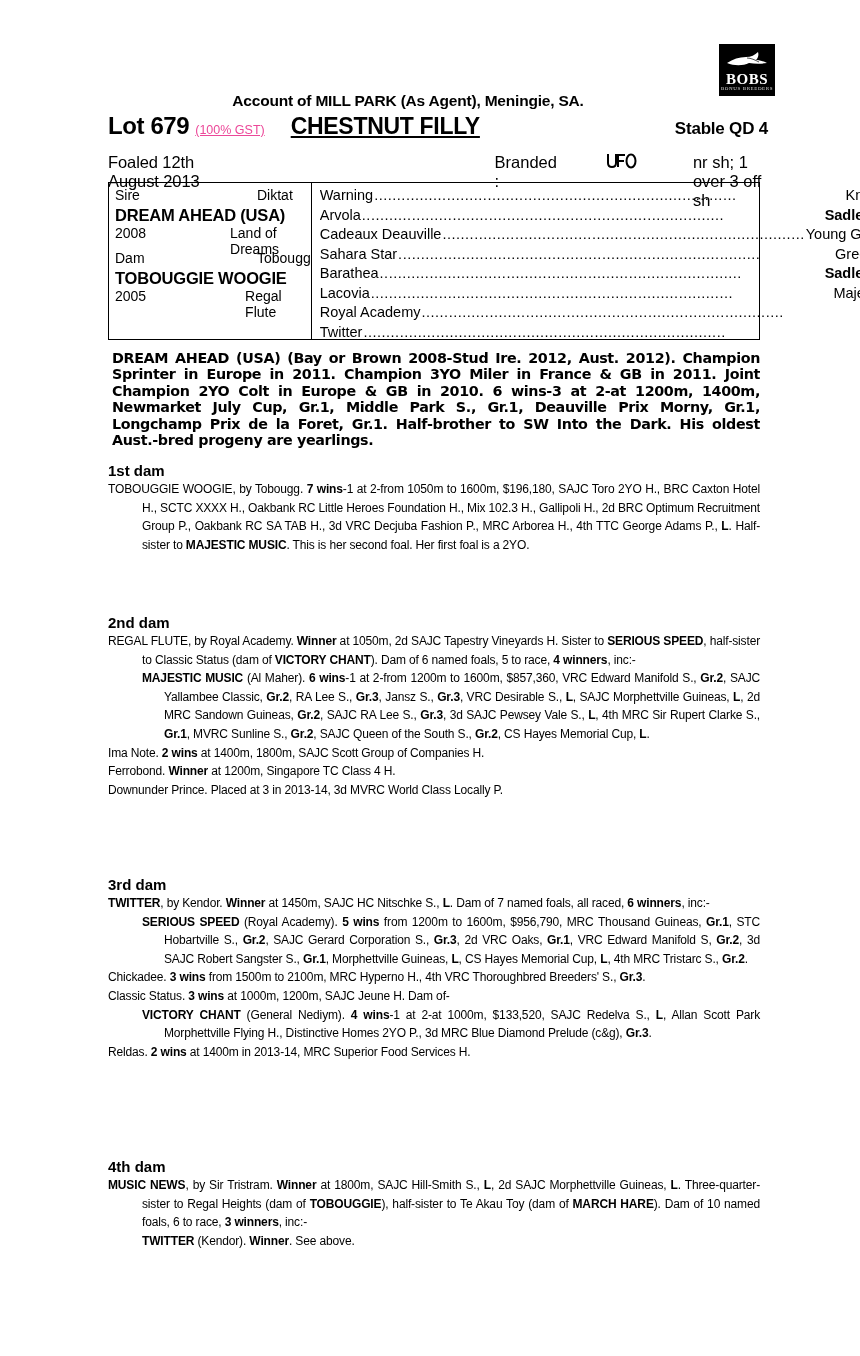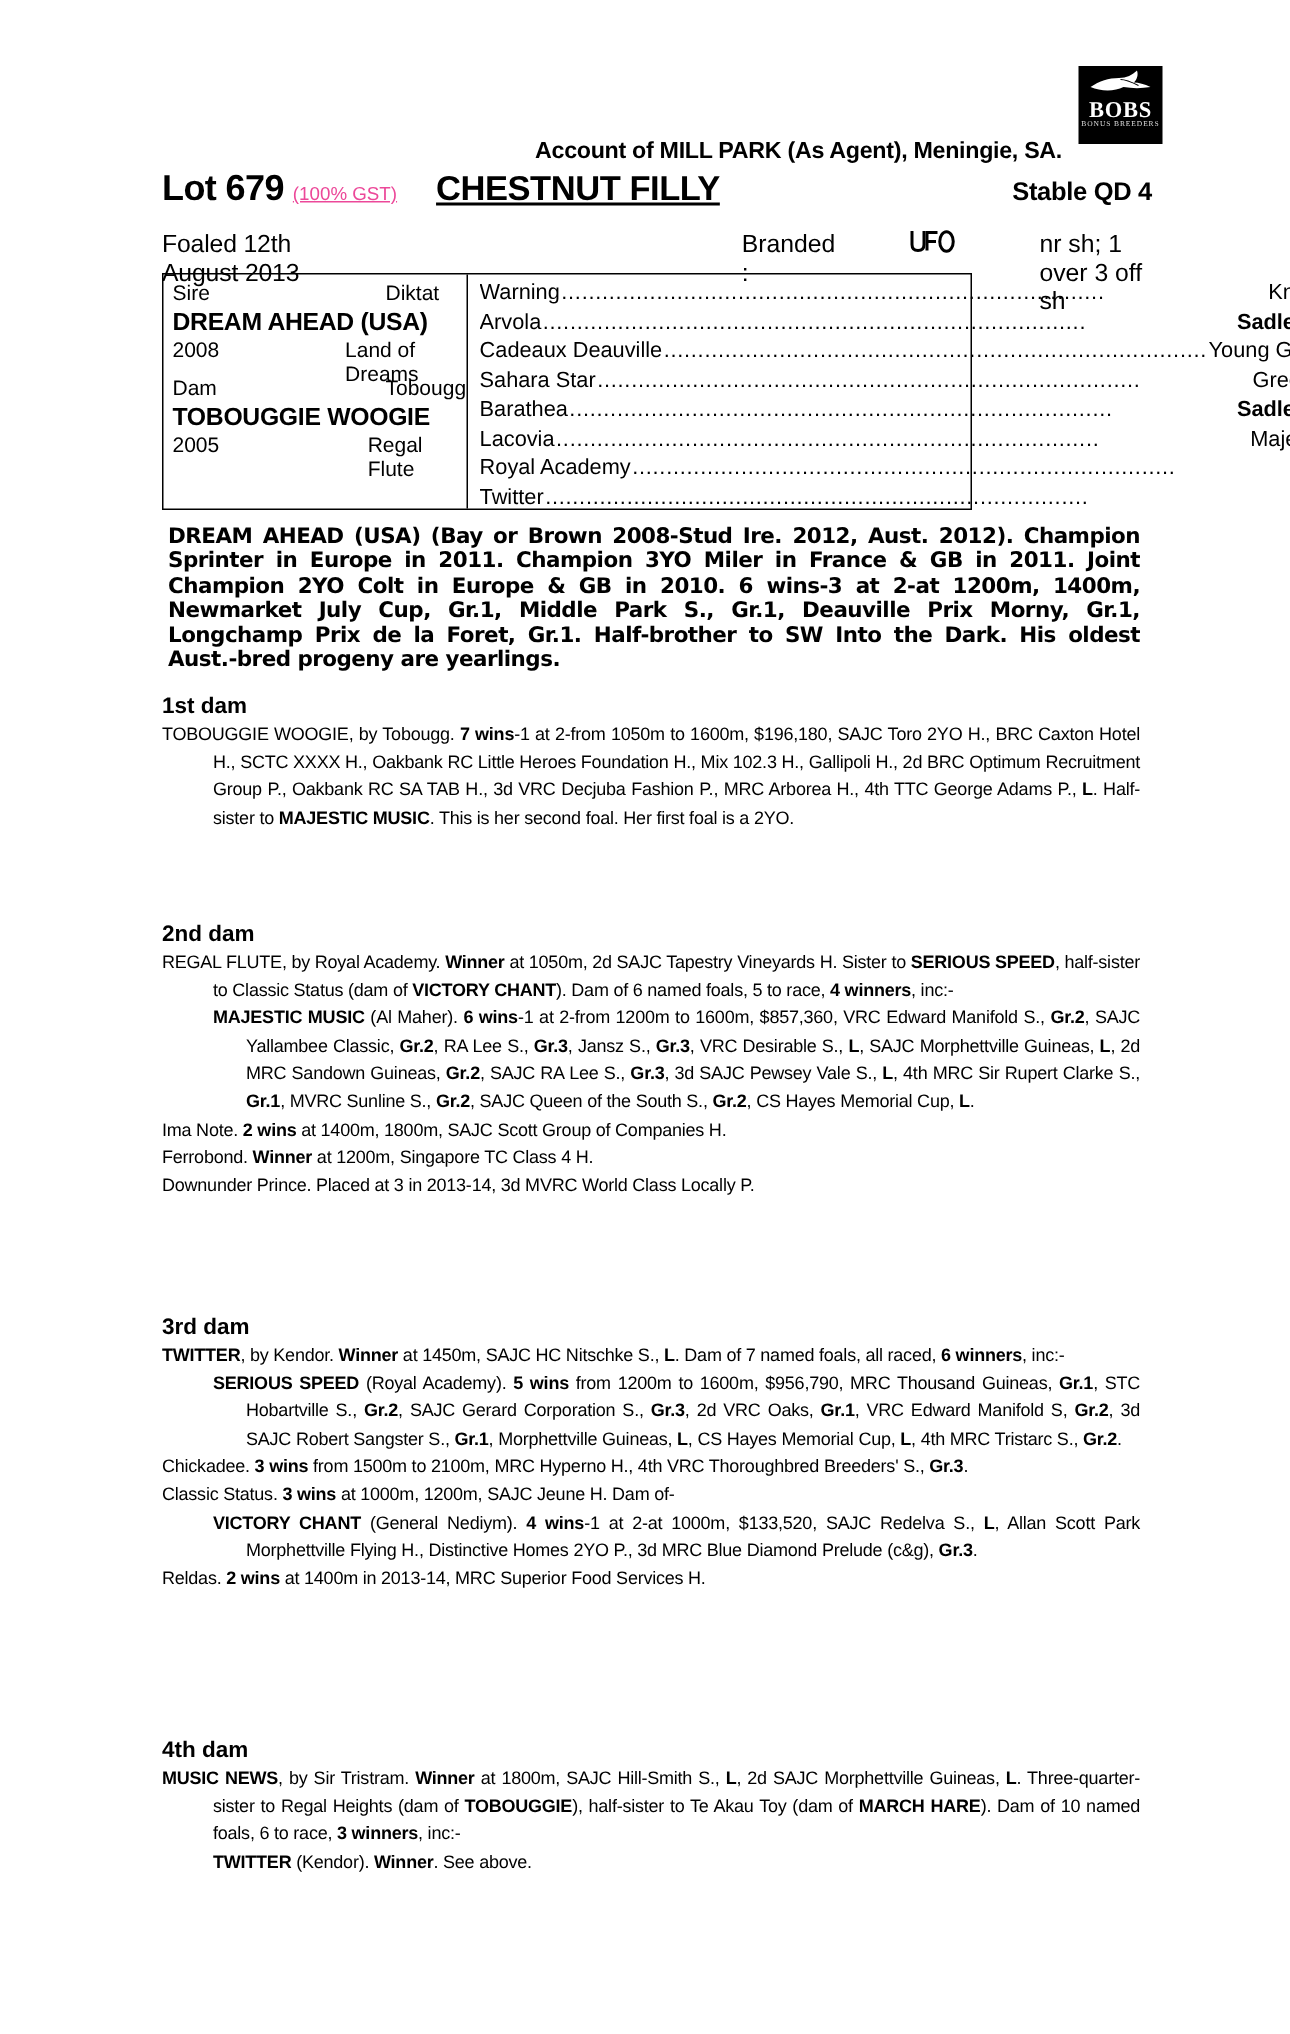--- a/index.html
+++ b/index.html
@@ -28,21 +28,21 @@
     position: absolute;
     left: 719px;
     top: 44px;
     width: 56px;
     height: 52px;
     background: #000000;
     color: #ffffff;
     display: flex;
     flex-direction: column;
     align-items: center;
-    justify-content: flex-start;
+    justify-content: center;
     overflow: hidden;
   }
   .logo-mark {
     width: 44px;
     height: 22px;
     display: block;
     margin-bottom: 1px;
   }
   .logo-word {
     font-family: "Liberation Serif", serif;
@@ -58,21 +58,21 @@
     line-height: 6px;
     opacity: 0.85;
   }
 
   
   .account-line {
     position: absolute;
     left: 108px;
     top: 92px;
     width: 600px;
-    text-align: right;
+    text-align: center;
     font-size: 15.5px;
     font-weight: bold;
     letter-spacing: -0.2px;
   }
   .lot-row {
     position: absolute;
     left: 108px;
     top: 112px;
     width: 660px;
     height: 30px;
@@ -132,21 +132,21 @@
   }
   .brand-tail {
     margin-left: 6px;
   }
 
   
   .ped {
     position: absolute;
     left: 108px;
     top: 182px;
-    width: 540px;
+    width: 652px;
     height: 158px;
     border: 1.5px solid #000000;
     box-sizing: border-box;
     display: flex;
   }
   .ped-left {
     width: 343px;
     box-sizing: border-box;
     border-right: 1.5px solid #000000;
     padding: 4px 0 0 6px;

